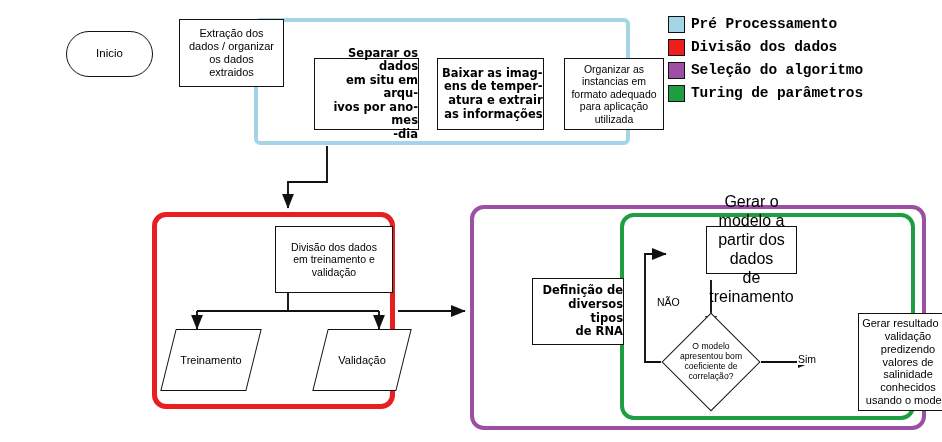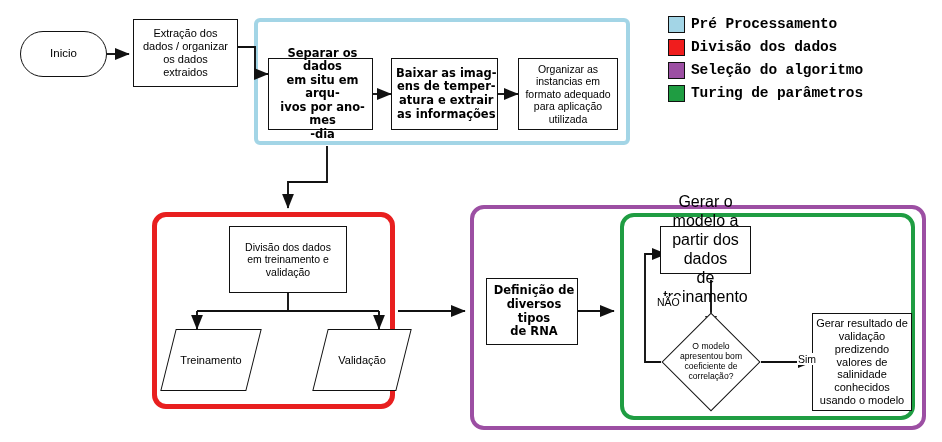--- a/index.html
+++ b/index.html
@@ -40,25 +40,26 @@
     box-sizing: border-box;
     background: #ffffff;
     border: 1.6px solid #111111;
     display: flex;
     align-items: center;
     justify-content: center;
     text-align: center;
     color: #000000;
     line-height: 1.18;
     white-space: pre-line;
+    margin-left: 46px;
   }
   .node.serif-ui {
     font-family: "DejaVu Sans", sans-serif;
     font-weight: 600;
-    text-align: center;
+    text-align: right;
     justify-content: flex-start;
     padding-left: 4px;
   }
   .node.stadium {
     border-radius: 26px;
   }
   
   .para {
     position: absolute;
     box-sizing: border-box;

